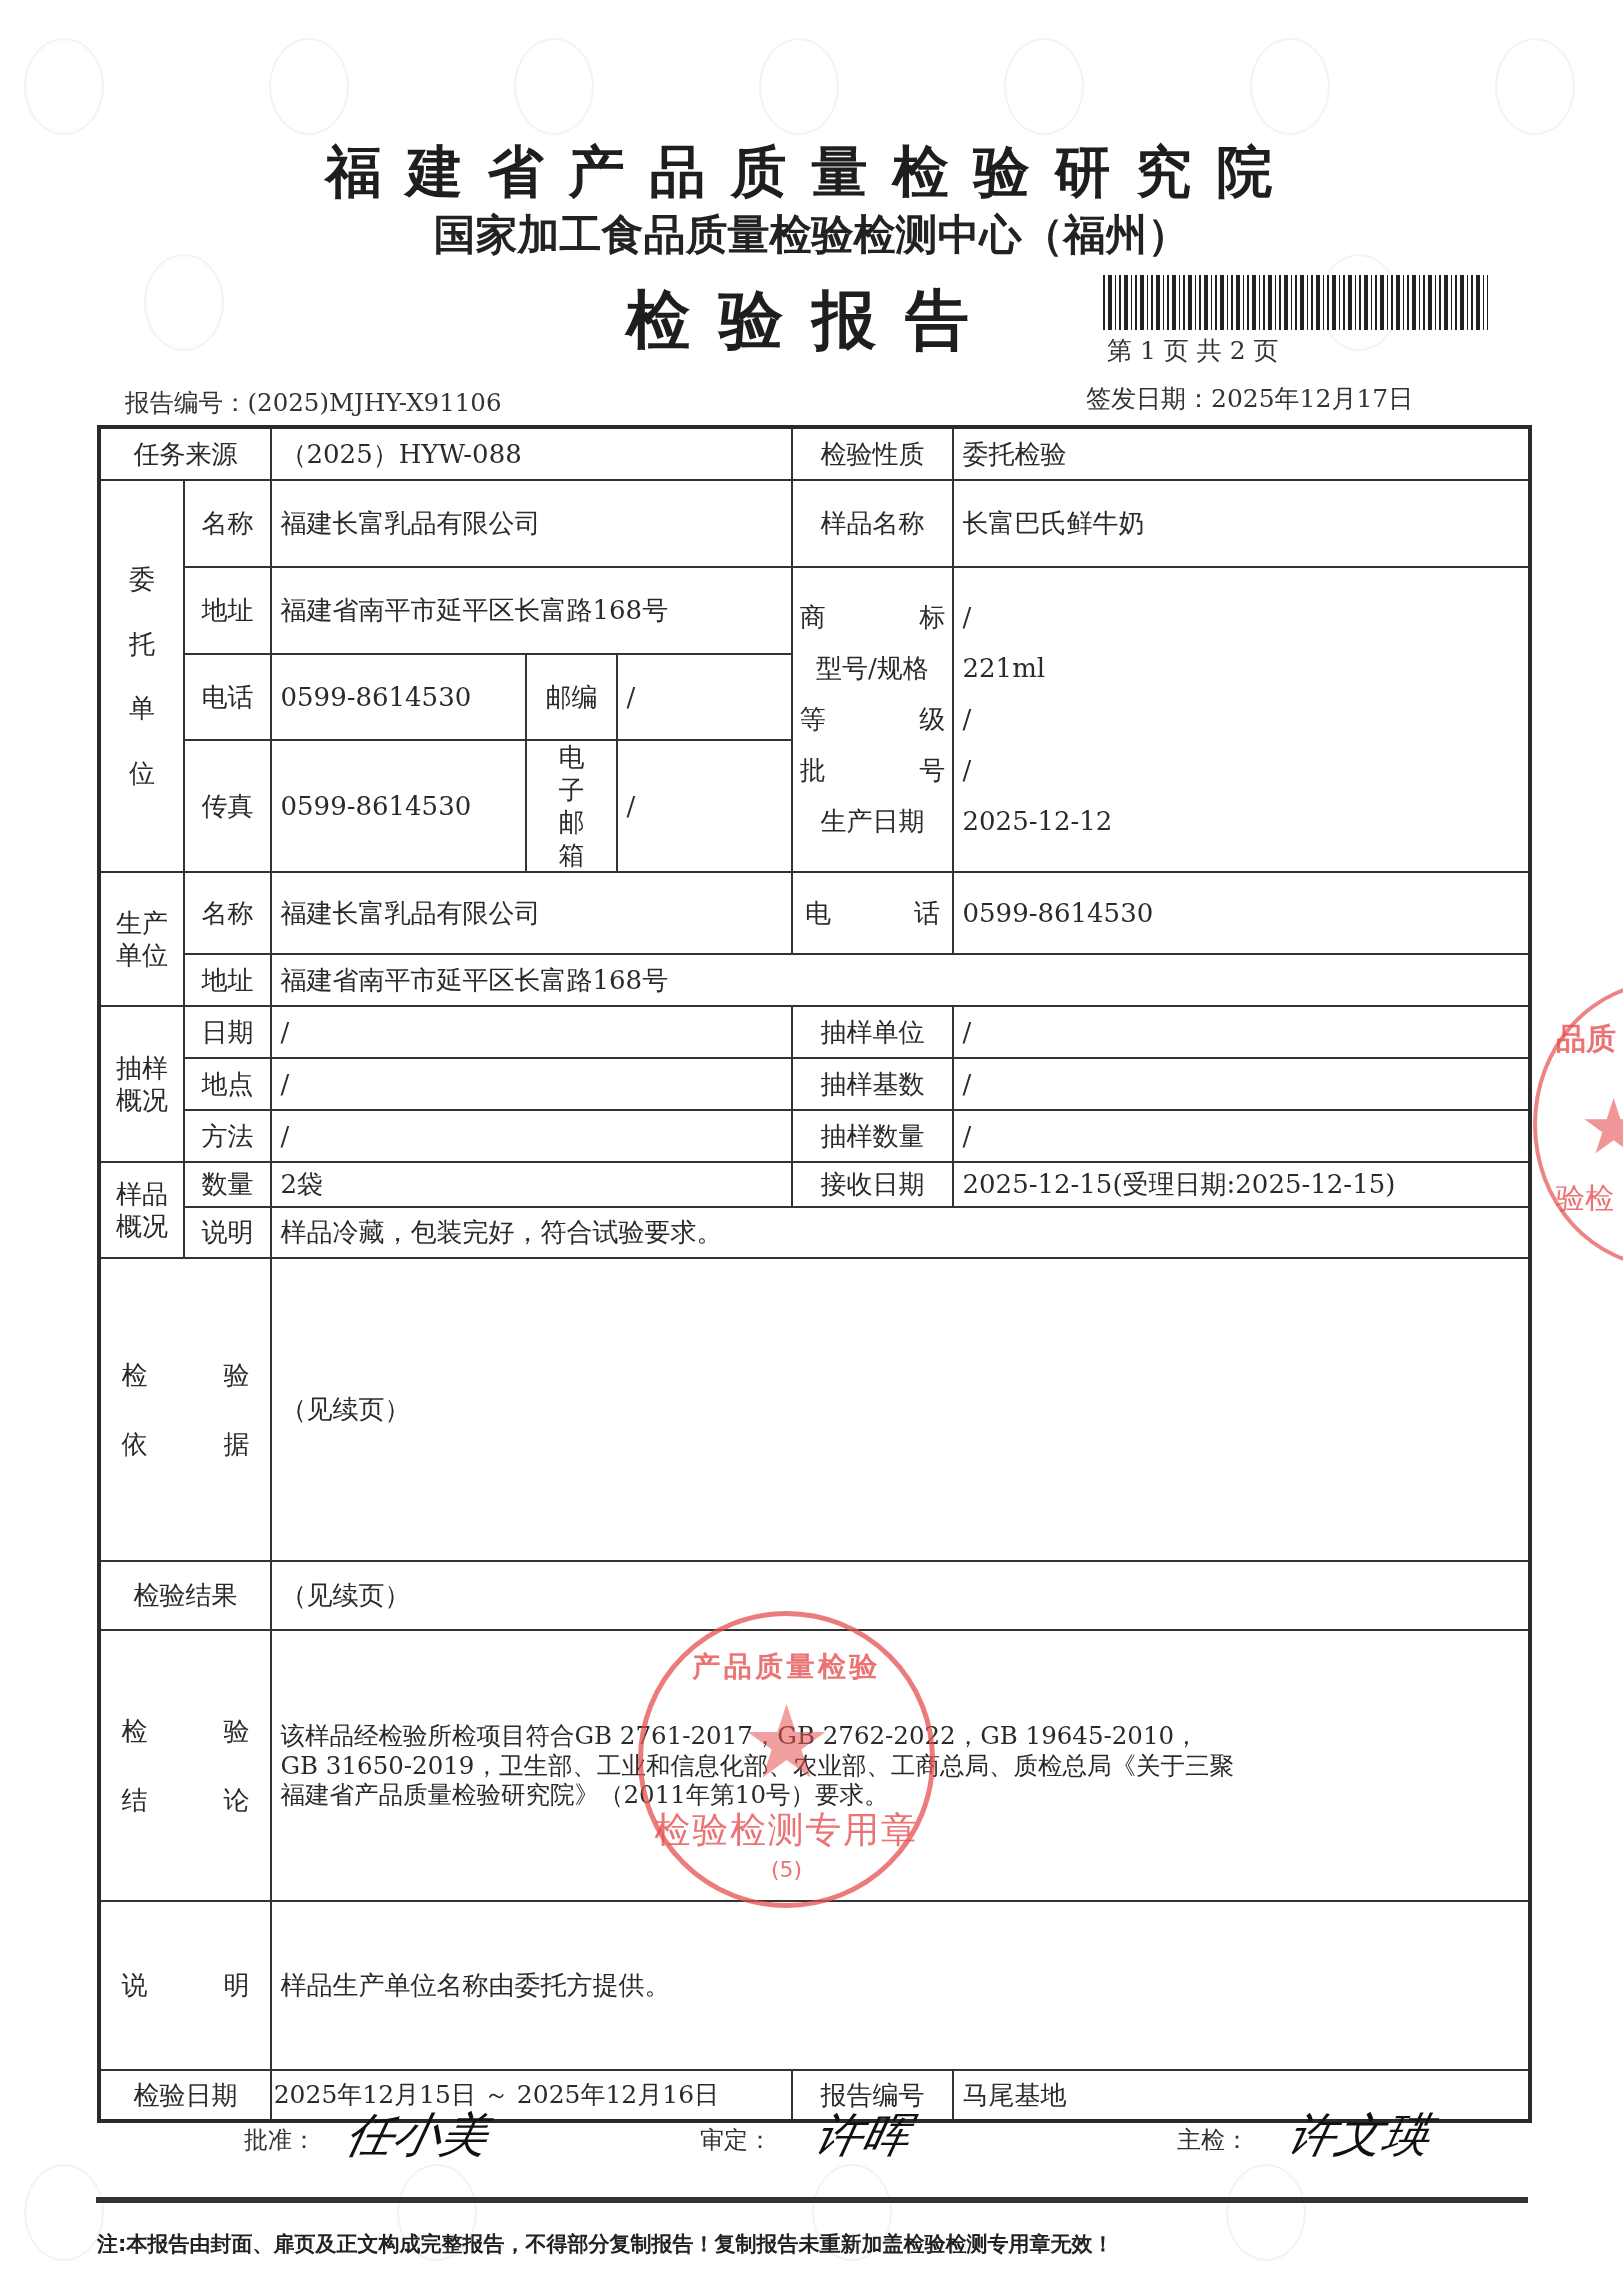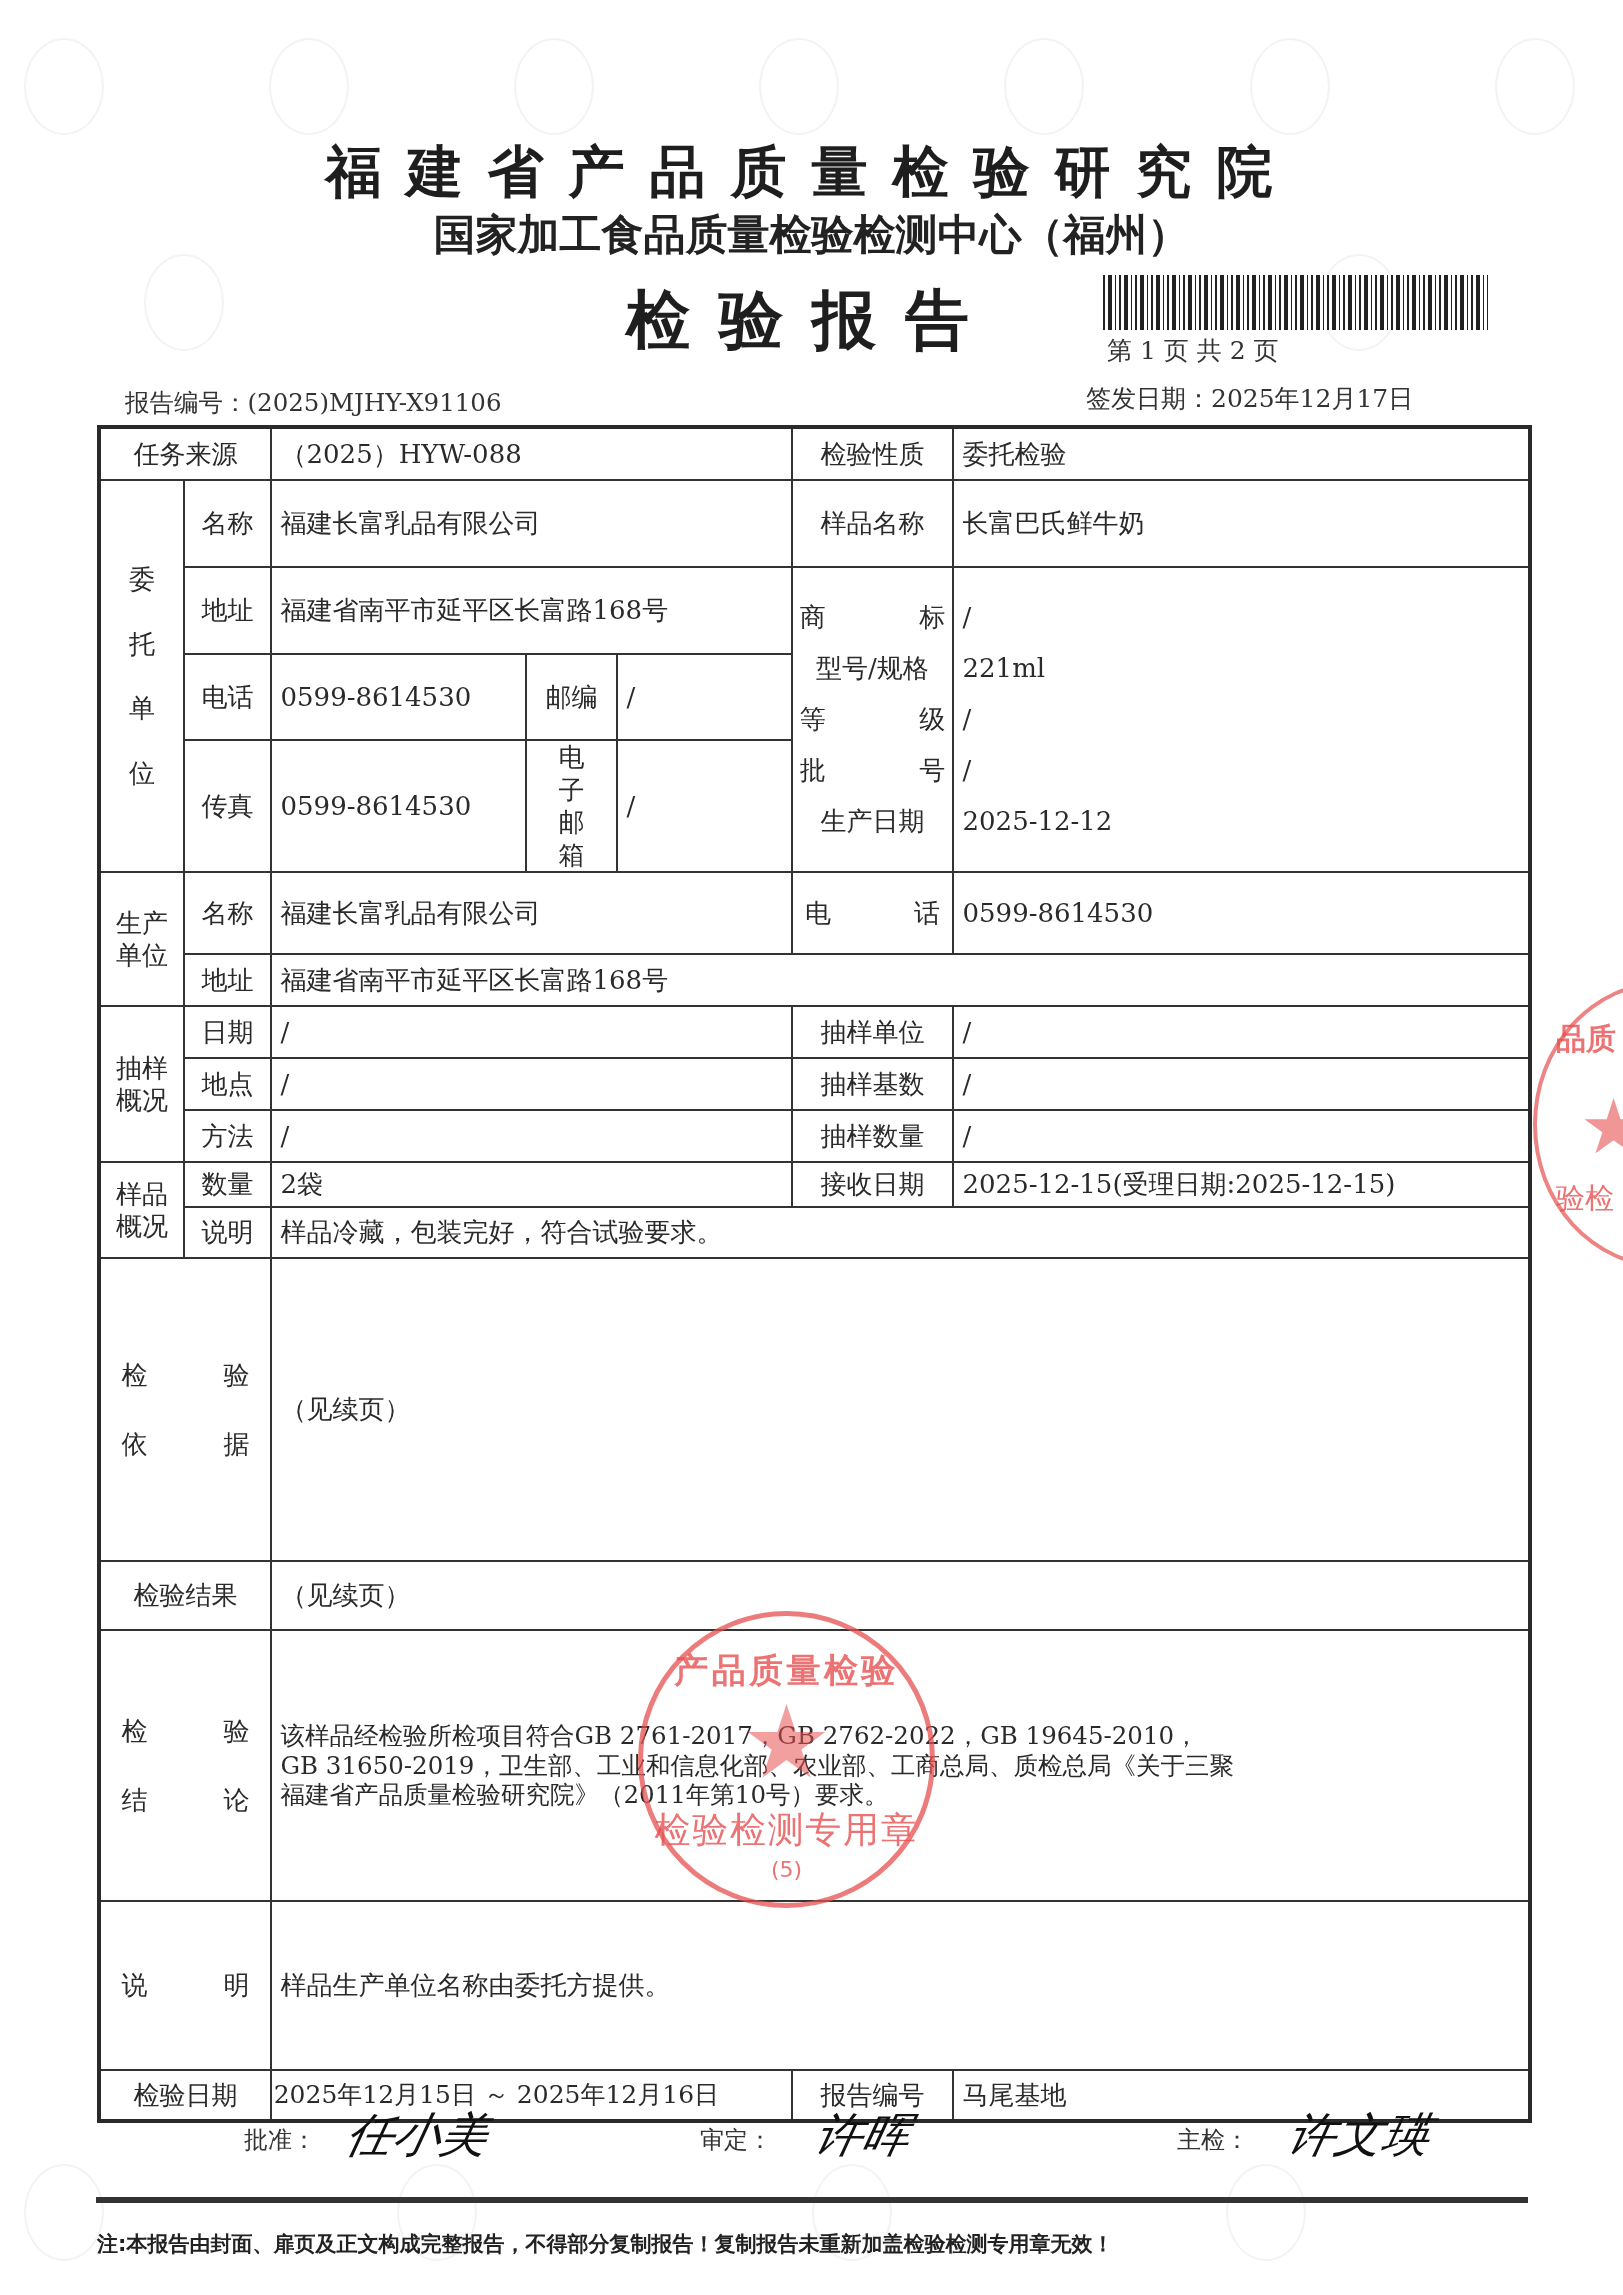--- a/index.html
+++ b/index.html
@@ -37,21 +37,21 @@
   .sig { position:absolute; top:-10px; font-family:"DejaVu Serif", serif; font-style:italic;
          font-size:47px; color:#111; transform:skewX(-12deg); }
   .rule { position:absolute; left:96px; top:2197px; width:1432px; height:6px; background:#333; }
   .note { position:absolute; left:97px; top:2230px; font-family:"DejaVu Sans", sans-serif;
           font-weight:bold; font-size:21px; color:#222; }
 
   .stamp { position:absolute; border:5px solid rgba(230,80,80,0.75); border-radius:50%;
            color:rgba(230,80,80,0.8); font-family:"DejaVu Sans", sans-serif; }
   .stamp .star { position:absolute; left:50%; top:44%; transform:translate(-50%,-50%);
                  font-size:101px; color:rgba(230,80,80,0.55); }
-  .stamp .top { position:absolute; left:0; width:100%; top:32px; text-align:center; font-size:34px; font-weight:bold; letter-spacing:3.4px; }
+  .stamp .top { position:absolute; left:0; width:100%; top:32px; text-align:center; font-size:28px; font-weight:bold; letter-spacing:3.4px; }
   .stamp .bot { position:absolute; left:0; width:100%; top:190px; text-align:center; font-size:36px; letter-spacing:1.7px; }
   .stamp .num { position:absolute; left:0; width:100%; top:241px; text-align:center; font-size:22px; }
 </style>
 </head>
 <body>
 
 <div>
   <div class="wm" style="left:24px;top:38px"></div>
     <div class="wm" style="left:269px;top:38px"></div>
   <div class="wm" style="left:514px;top:38px"></div>

